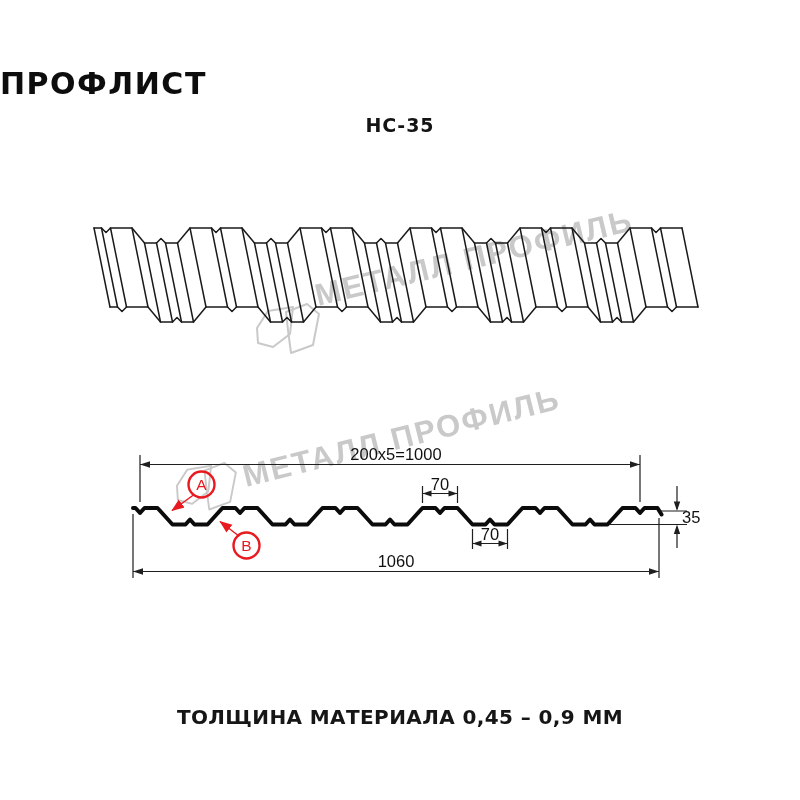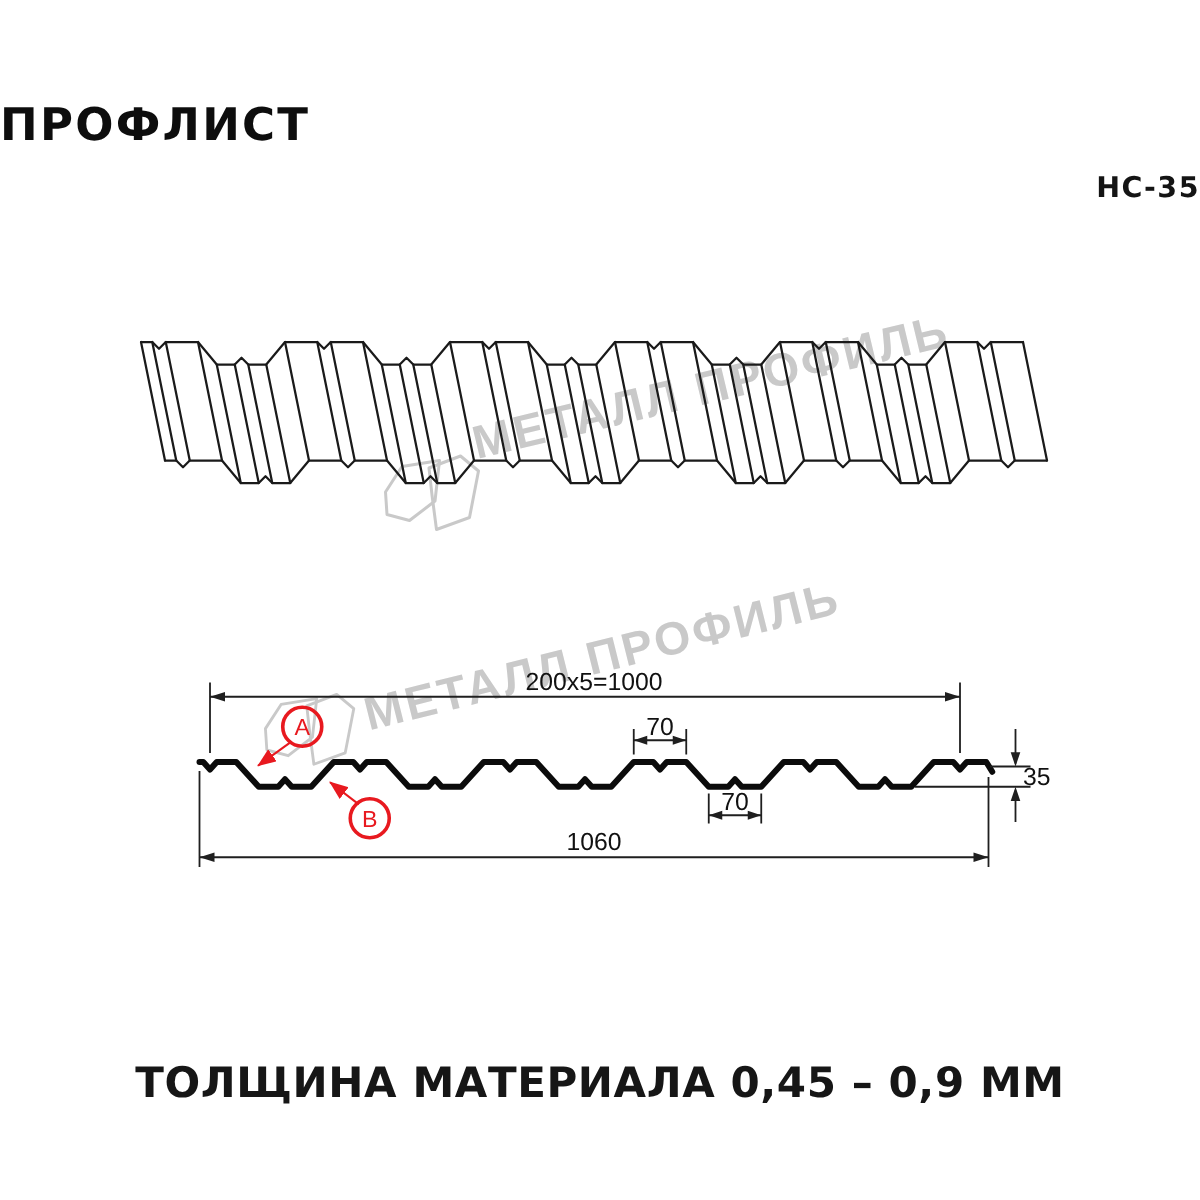--- a/index.html
+++ b/index.html
@@ -1,25 +1,25 @@
 <!DOCTYPE html>
 <html><head>
 <meta charset="utf-8">
 <style>
   html,body{margin:0;padding:0;background:#fff;}
   .page{position:relative;width:800px;height:800px;background:#ffffff;overflow:hidden;
         font-family:"Liberation Sans",sans-serif;}
   .title{position:absolute;top:66px;left:0;right:0;text-align:left;
          font-family:"DejaVu Sans",sans-serif;font-weight:bold;font-size:30px;
          letter-spacing:1.5px;color:#0d0d0d;}
-  .subtitle{position:absolute;top:114px;left:0;right:0;text-align:right;
+  .subtitle{position:absolute;top:114px;left:0;right:0;text-align:center;
             font-family:"DejaVu Sans",sans-serif;font-weight:600;font-size:19px;
             letter-spacing:1px;color:#141414;}
   .footer-note{position:absolute;top:705px;left:0;right:0;text-align:center;
-               font-family:"DejaVu Sans",sans-serif;font-weight:600;font-size:28px;
+               font-family:"DejaVu Sans",sans-serif;font-weight:600;font-size:20px;
                letter-spacing:0.4px;color:#161616;}
   svg{position:absolute;top:0;left:0;}
   .dim-line{stroke:#1f1f1f;stroke-width:1.2;fill:none;}
   .dim-arrow{fill:#1f1f1f;stroke:none;}
   .dim-text{fill:#111;font-family:"Liberation Sans",sans-serif;font-size:16.5px;}
   .wm-text{fill:#c9c9c9;font-family:"Liberation Sans",sans-serif;font-weight:bold;
            font-size:31px;letter-spacing:2px;}
   .wm-logo{stroke:#c9c9c9;stroke-width:2;fill:none;stroke-linejoin:round;}
   .red-ln{stroke:#e8191f;stroke-width:1.4;fill:none;}
   .red-circ{stroke:#e8191f;stroke-width:2.4;fill:none;}

